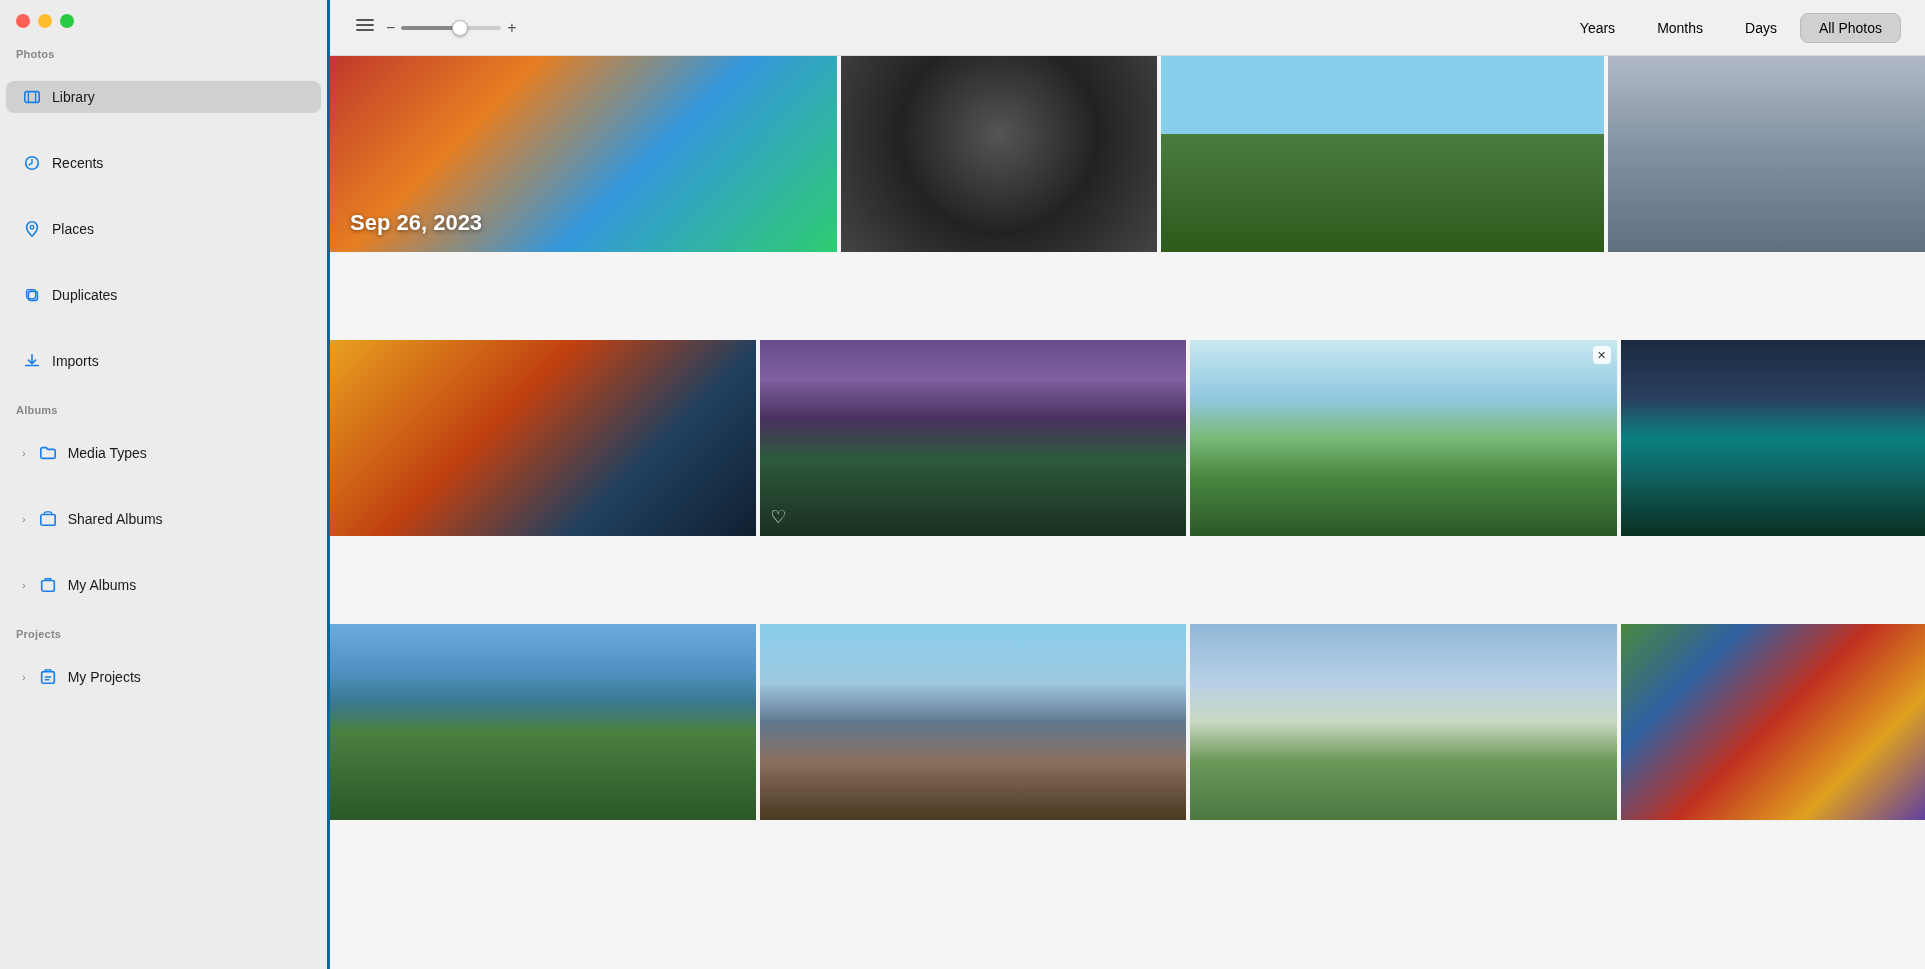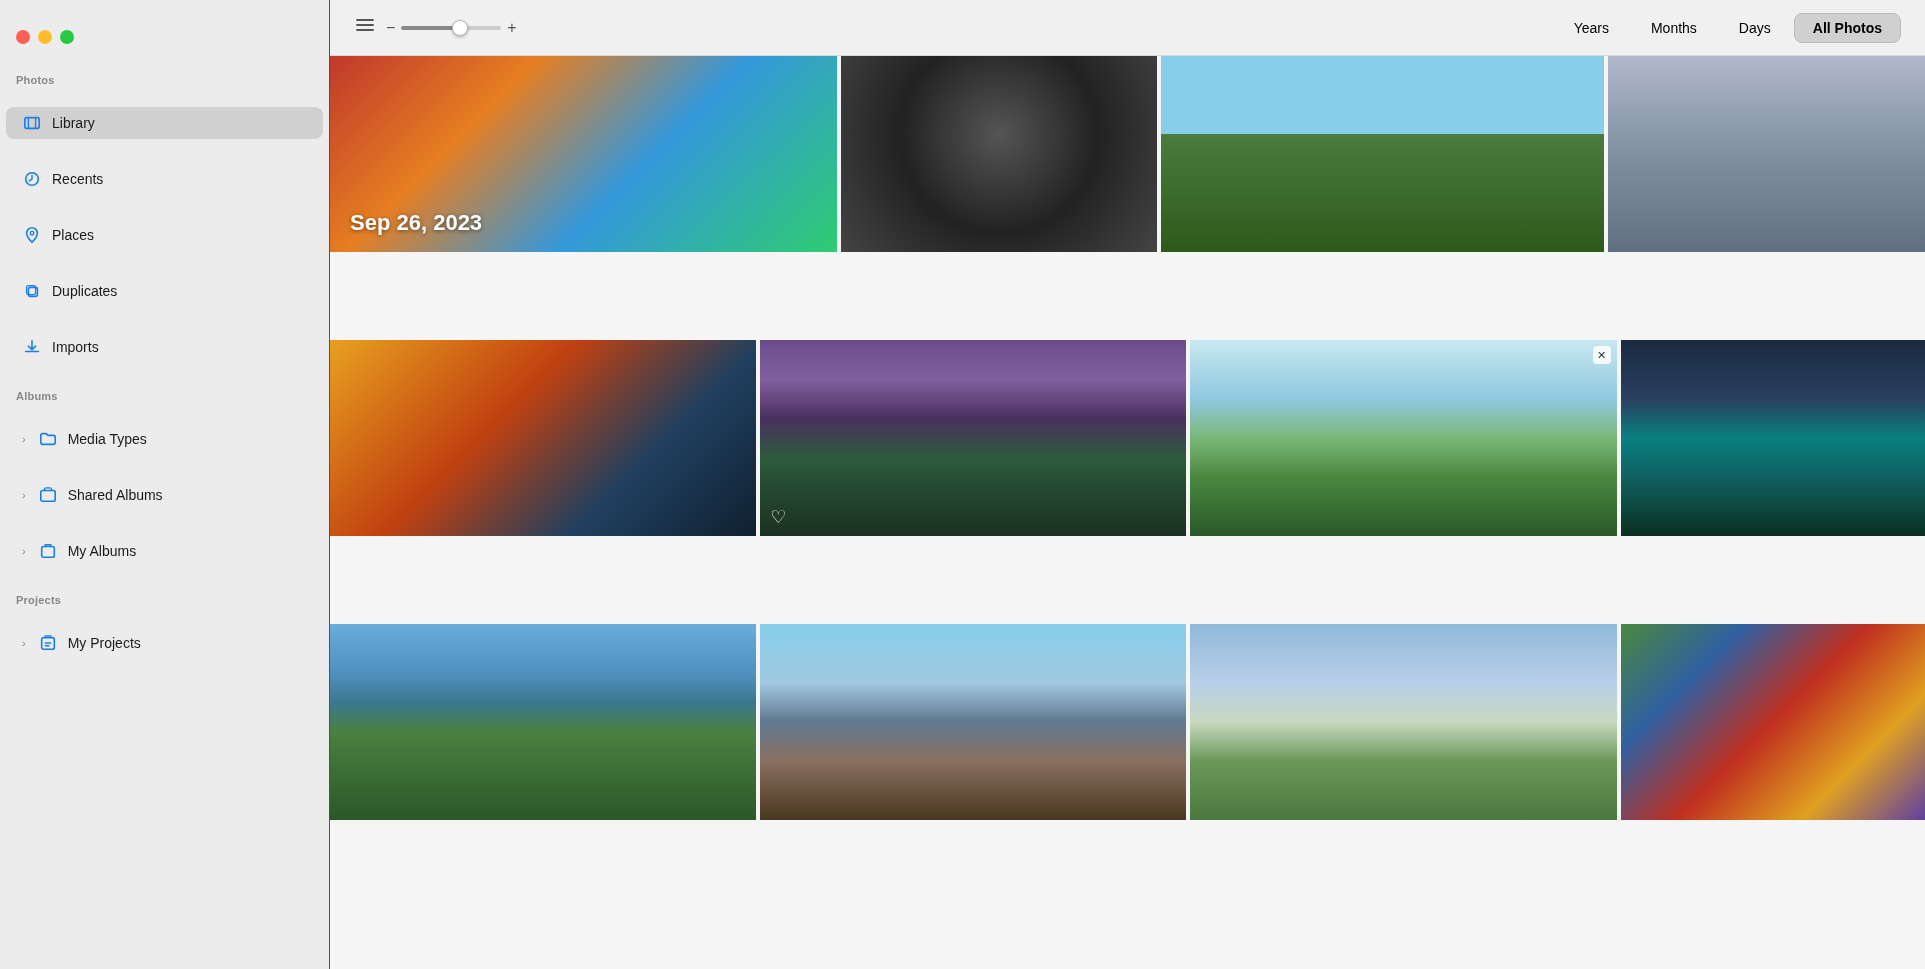--- a/index.html
+++ b/index.html
@@ -11,26 +11,25 @@
       background: #f0f0f0;
       display: flex;
     }
 
     
     .sidebar {
       width: 330px;
       min-width: 330px;
       height: 969px;
       background: #ececec;
-      border-right: 1px solid #0369a1;
+      border-right: 3px solid #0369a1;
       display: flex;
       flex-direction: column;
-      padding-top: 16px;
+      padding-top: 0;
       overflow-y: auto;
-      gap: 10px;
     }
 
     .window-controls {
       display: flex;
       align-items: center;
       gap: 8px;
       padding: 14px 16px 10px 16px;
     }
     .window-btn {
       width: 14px;
@@ -51,21 +50,21 @@
       text-transform: none;
       letter-spacing: 0.02em;
     }
 
     .sidebar-item {
       display: flex;
       align-items: center;
       gap: 10px;
       padding: 6px 12px 6px 16px;
       border-radius: 8px;
-      margin: 7px 6px;
+      margin: 17px 6px;
       cursor: pointer;
       font-size: 14px;
       color: #1a1a1a;
       position: relative;
     }
     .sidebar-item.active {
       background: #d0d0d0;
     }
     .sidebar-item .icon {
       width: 20px;
@@ -172,21 +171,21 @@
       border: 1px solid transparent;
       background: none;
       font-size: 14px;
       color: #000000;
       cursor: pointer;
       font-family: inherit;
     }
     .view-tab.active {
       background: #d0d0d0;
       border-color: #bbb;
-      font-weight: 700;
+      font-weight: 400;
     }
 
     
     .photo-grid {
       flex: 1;
       overflow-y: auto;
       padding: 0;
       background: #f5f5f5;
     }
     .date-label {

